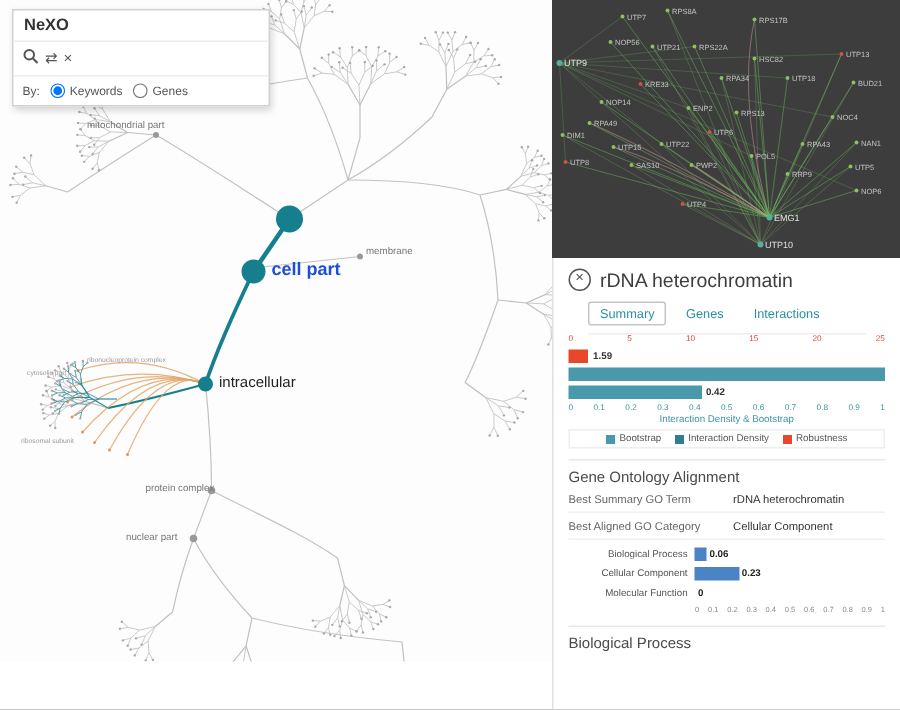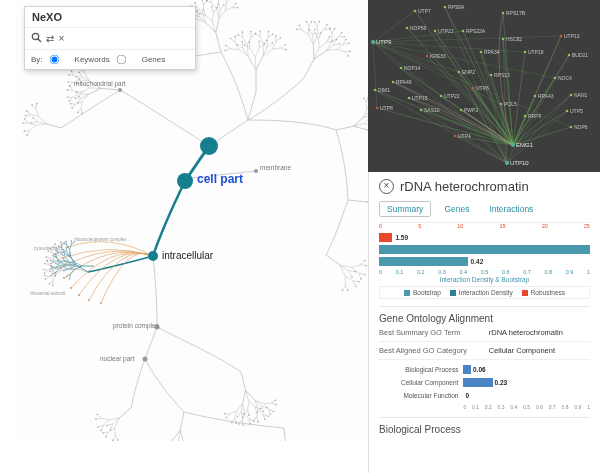--- a/index.html
+++ b/index.html
@@ -1,52 +1,52 @@
 <!DOCTYPE html>
 <html><head>
 <meta charset="utf-8">
 <style>
   *{margin:0;padding:0;box-sizing:border-box}
   html,body{background:#9a9a9a}
   body{font-family:"Liberation Sans",sans-serif}
   #app{position:relative;width:600px;height:473px;background:#fff;overflow:hidden}
 
   
-  #tree-panel{position:absolute;left:16px;top:0;width:368px;height:441px;background:#fdfdfd;overflow:hidden}
+  #tree-panel{position:absolute;left:0;top:0;width:368px;height:441px;background:#fdfdfd;overflow:hidden}
   #tree-svg{position:absolute;left:0;top:0}
   .tree-label{position:absolute;white-space:nowrap;line-height:1.1;color:#777}
 
   
   #search-panel{position:absolute;left:8px;top:6px;width:172px;background:#fff;border:1px solid #d2d2d2;
     box-shadow:1px 2px 5px rgba(0,0,0,.18);z-index:10}
   .sp-title{font-size:11px;font-weight:bold;color:#333;padding:4px 7px;border-bottom:1px solid #eee}
   .sp-row{display:flex;align-items:center;gap:4px;padding:4px 6px;border-bottom:1px solid #eee}
   .sp-row input{flex:1;min-width:0;height:15px;font-size:8px;border:1px solid #ccc;padding:0 3px;color:#555}
   .sp-icon{font-size:10px;color:#555;cursor:pointer;line-height:11px}
   .sp-radio-row{display:flex;align-items:center;gap:5px;padding:3px 6px;font-size:8px;color:#555}
-  .sp-radio-row label{display:flex;align-items:center;gap:14px}
+  .sp-radio-row label{display:flex;align-items:center;gap:2px}
   .sp-radio-row input{transform:scale(.75)}
 
   
   #view-controls{position:absolute;left:6px;top:441px;display:flex;gap:11px;z-index:10}
   .ctrl-btn{width:24px;height:24px;display:flex;align-items:center;justify-content:center;cursor:pointer}
   .ctrl-btn svg{stroke:#2f2f2f;fill:none;stroke-width:1.6;stroke-linecap:round;stroke-linejoin:round}
 
   
   #network-panel{position:absolute;left:368px;top:0;width:232px;height:172px;background:#3d3d3d;overflow:hidden}
   #network-svg text{font-family:"Liberation Sans",sans-serif}
 
   
   #details-panel{position:absolute;left:368px;top:172px;width:232px;height:301px;background:#fff;
     border-left:1px solid #e0e0e0;padding:7px 10px 0;overflow:hidden}
   .details-header{display:flex;align-items:center;gap:6px}
   .close-icon{width:15px;height:15px;border:1.5px solid #555;border-radius:50%;color:#555;font-size:10px;
     line-height:12px;text-align:center;flex:0 0 auto;cursor:pointer}
   .details-title{font-size:13px;color:#3d3d3d}
-  .tabs{display:flex;align-items:center;gap:6px;margin:7px 0 0;padding-bottom:5px;border-bottom:1px solid #eee}
+  .tabs{display:flex;align-items:center;gap:6px;margin:7px 13px 0;padding-bottom:5px;border-bottom:1px solid #eee}
   .tab{font-size:8.5px;color:#2a8fa0;padding:2px 7px;cursor:pointer}
   .tab.active{border:1px solid #c5c5c5;border-radius:2px}
   .term-id{font-size:9px;color:#555;margin:5px 0 2px}
   .term-id-value{color:#333}
   .chart-title{font-size:9.5px;color:#555;text-align:center;margin:3px 0 1px}
   .axis-row{display:flex;justify-content:space-between;font-size:5.5px;line-height:1.2}
   .axis-top{color:#e8472b}
   .axis-bottom{color:#3d93a6}
   .bar-row{display:flex;align-items:center;margin:3px 0;height:9px}
   .bar{height:9px}

